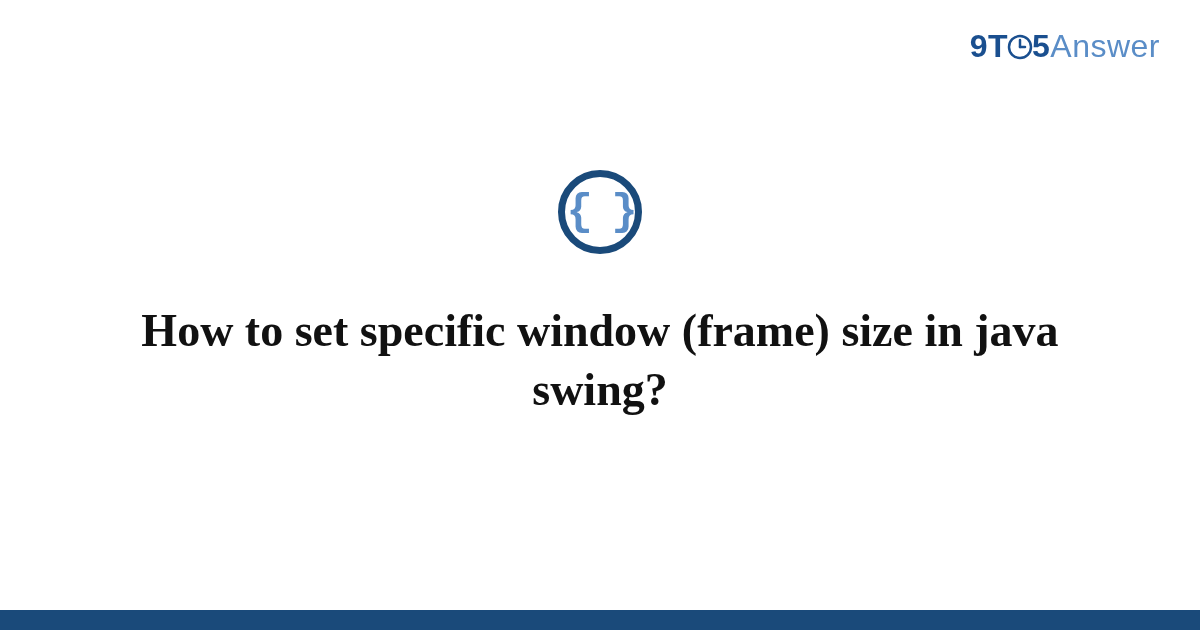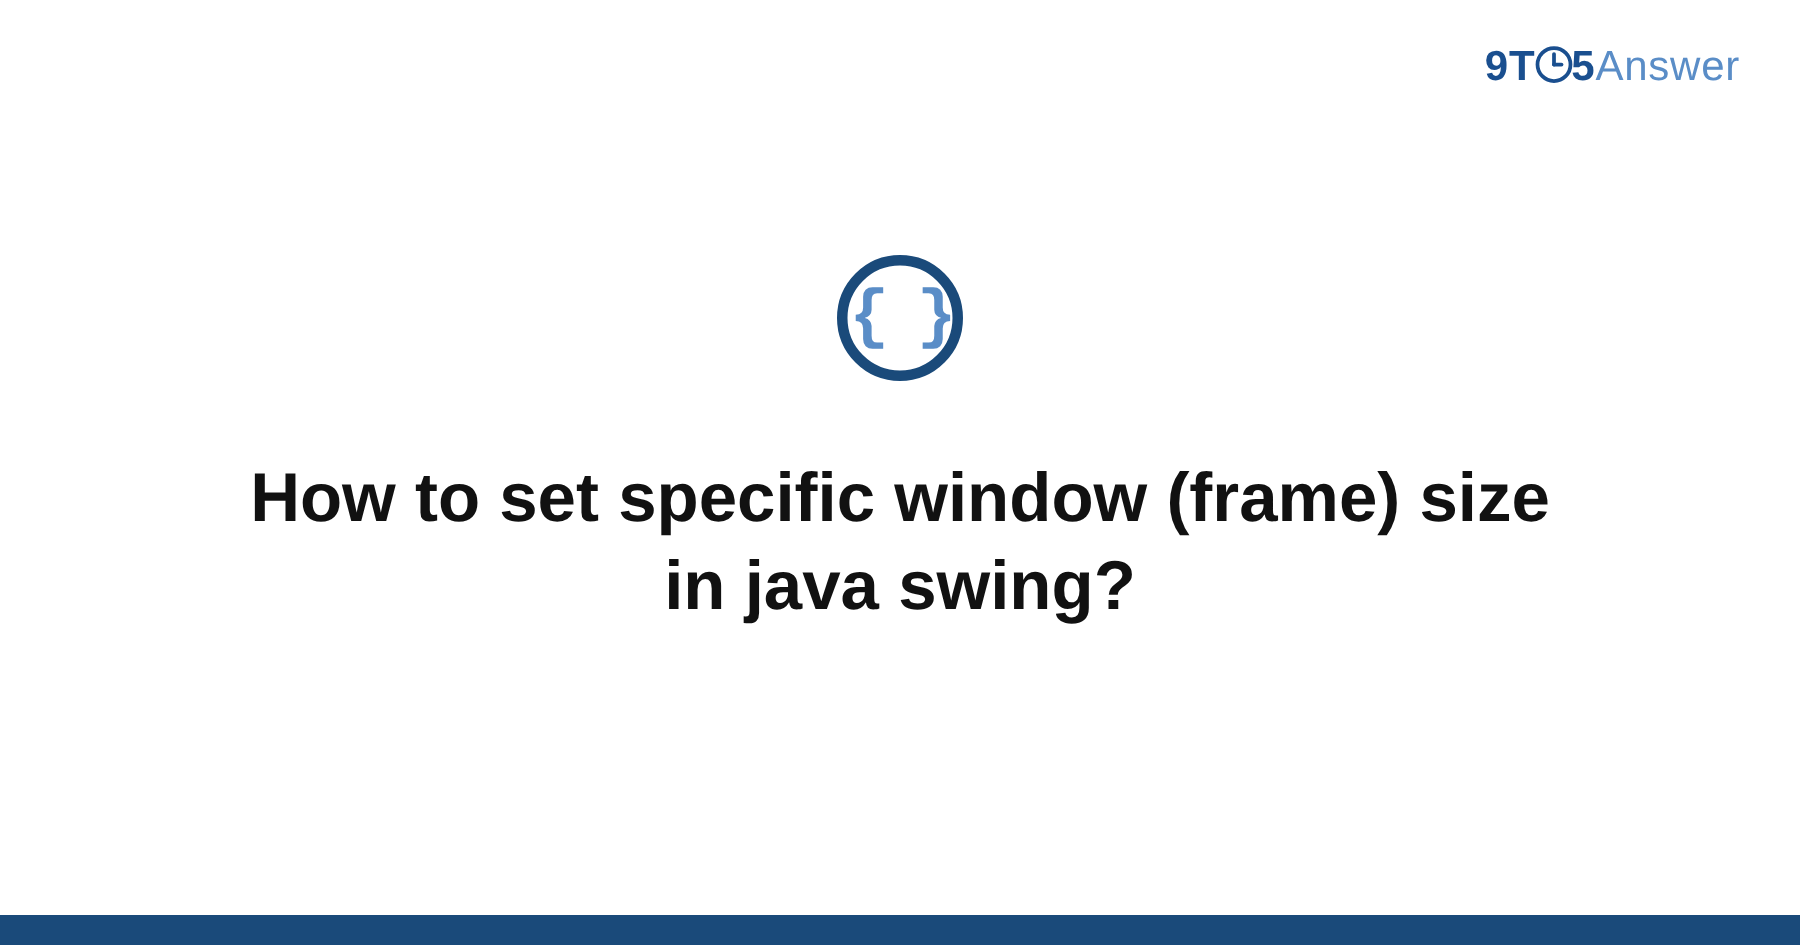--- a/index.html
+++ b/index.html
@@ -12,21 +12,21 @@
       height: 630px;
       background: #ffffff;
       font-family: -apple-system, BlinkMacSystemFont, "Segoe UI", Helvetica, Arial, sans-serif;
       position: relative;
       overflow: hidden;
     }
     .logo {
       position: absolute;
       top: 28px;
       right: 40px;
-      font-size: 28px;
+      font-size: 32px;
       font-weight: 500;
       letter-spacing: 0.5px;
     }
     .logo .nine-t {
       color: #1a4f8f;
       font-weight: 600;
     }
     .logo .clock-icon {
       display: inline-flex;
       align-items: center;
@@ -75,20 +75,21 @@
       line-height: 1;
     }
     .title {
       font-size: 46px;
       font-weight: 700;
       color: #111111;
       text-align: center;
       line-height: 1.28;
       max-width: 1000px;
       padding: 0 40px;
+      font-family: Liberation Serif, serif;
     }
     .bottom-bar {
       position: absolute;
       bottom: 0;
       left: 0;
       width: 100%;
       height: 20px;
       background: #1a4a7a;
     }
   </style>

